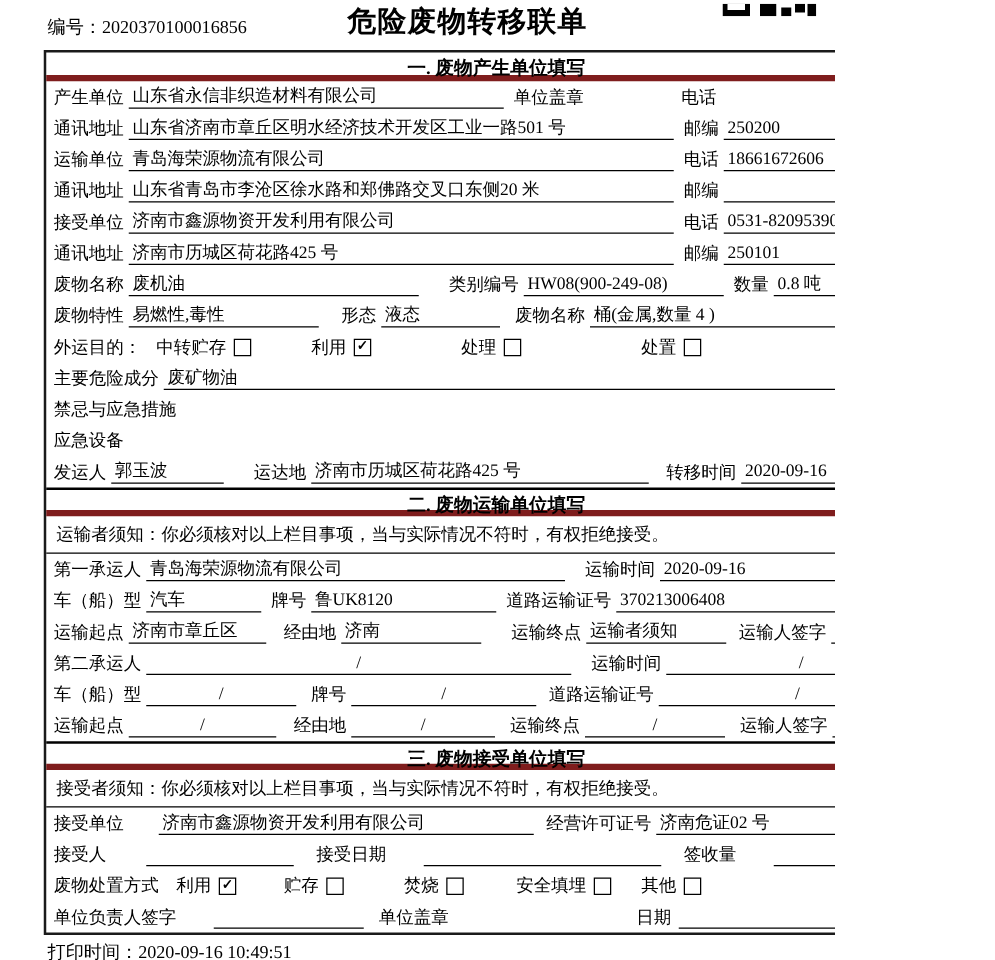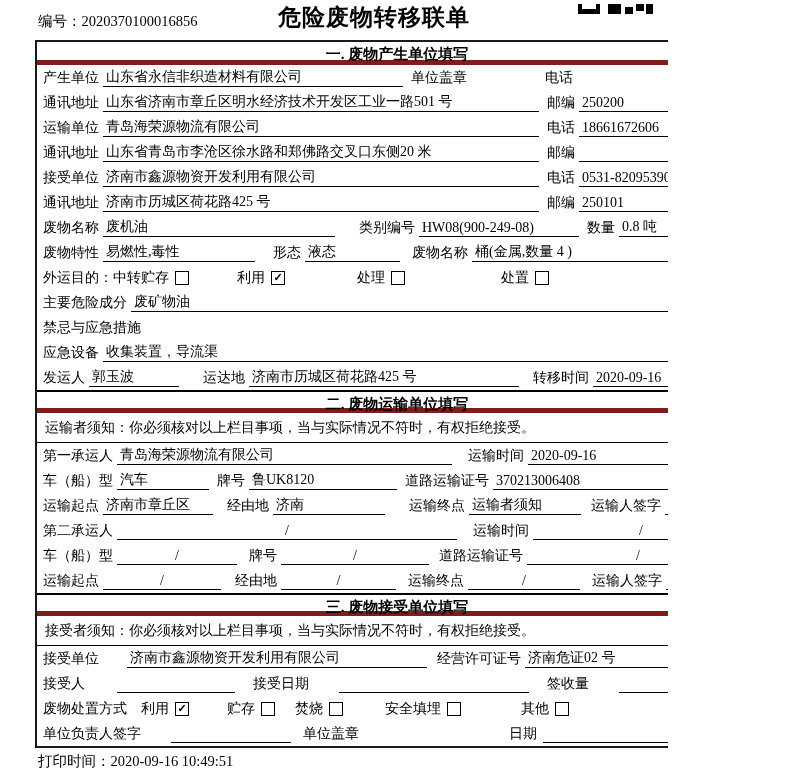--- a/index.html
+++ b/index.html
@@ -112,42 +112,41 @@
       <span class="lbl">废物特性</span>
       <span class="val" style="width:152px">易燃性,毒性</span>
       <span class="lbl" style="margin-left:18px">形态</span>
       <span class="val" style="width:95px">液态</span>
       <span class="lbl" style="margin-left:12px">废物名称</span>
       <span class="val flex">桶(金属,数量 4 )</span>
     </div>
 
     <div class="row">
       <span class="lbl">外运目的：</span>
-      <span class="lbl" style="">中转贮存</span>
+      <span class="lbl" style="margin-left:12px">中转贮存</span>
       <span class="cb"><i></i></span>
       <span class="lbl" style="margin-left:48px">利用</span>
       <span class="cb"><i>✓</i></span>
       <span class="lbl" style="margin-left:72px">处理</span>
       <span class="cb"><i></i></span>
       <span class="lbl" style="margin-left:96px">处置</span>
       <span class="cb"><i></i></span>
     </div>
 
     <div class="row">
       <span class="lbl">主要危险成分</span>
       <span class="val flex">废矿物油</span>
     </div>
 
     <div class="row">
       <span class="lbl">禁忌与应急措施</span>
     </div>
 
     <div class="row">
       <span class="lbl">应急设备</span>
-      <span class="val flex">收集装置，导流渠</span>
     </div>
 
     <div class="row">
       <span class="lbl">发运人</span>
       <span class="val" style="width:90px">郭玉波</span>
       <span class="lbl" style="margin-left:24px">运达地</span>
       <span class="val" style="width:270px">济南市历城区荷花路425 号</span>
       <span class="lbl" style="margin-left:14px">转移时间</span>
       <span class="val flex">2020-09-16</span>
     </div>
@@ -228,25 +227,25 @@
       <span class="lbl" style="margin-left:18px">签收量</span>
       <span class="val flex" style="margin-left:30px"></span>
     </div>
 
     <div class="row">
       <span class="lbl">废物处置方式</span>
       <span class="lbl" style="margin-left:14px">利用</span>
       <span class="cb"><i>✓</i></span>
       <span class="lbl" style="margin-left:38px">贮存</span>
       <span class="cb"><i></i></span>
-      <span class="lbl" style="margin-left:20px">焚烧</span>
+      <span class="lbl" style="margin-left:48px">焚烧</span>
       <span class="cb"><i></i></span>
       <span class="lbl" style="margin-left:42px">安全填埋</span>
       <span class="cb"><i></i></span>
-      <span class="lbl" style="margin-left:60px">其他</span>
+      <span class="lbl" style="margin-left:24px">其他</span>
       <span class="cb"><i></i></span>
     </div>
 
     <div class="row">
       <span class="lbl">单位负责人签字</span>
       <span class="val" style="width:120px;margin-left:30px"></span>
       <span class="lbl" style="margin-left:12px">单位盖章</span>
       <span class="lbl" style="margin-left:150px">日期</span>
       <span class="val flex" style="margin-left:6px"></span>
     </div>

